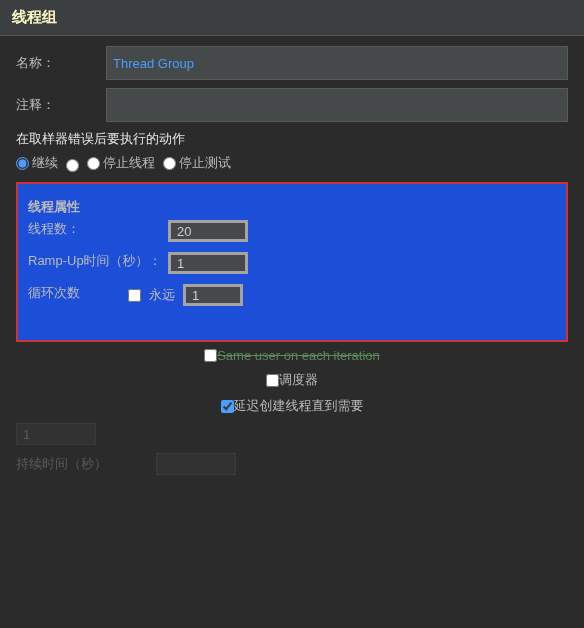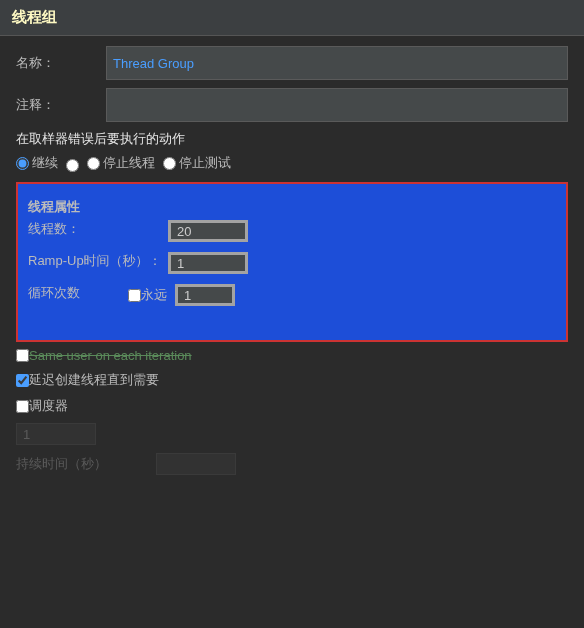--- a/index.html
+++ b/index.html
@@ -90,20 +90,21 @@
       height: 22px;
       width: 80px;
       outline: none;
       font-size: 13px;
     }
     .checkbox-row {
       display: flex;
       align-items: center;
       margin-bottom: 8px;
       color: #bbb;
+      justify-content: center;
     }
     .checkbox-row input[type="checkbox"] {
       accent-color: #4a9eff;
       cursor: pointer;
     }
     .disabled-row {
       display: flex;
       align-items: center;
       margin-bottom: 8px;
       opacity: 0.5;
@@ -132,21 +133,21 @@
       display: flex;
       margin-bottom: 26px;
     }
     .loop-label {
       color: #bbb;
       min-width: 100px;
     }
     .forever-option {
       display: flex;
       align-items: center;
-      gap: 0;
+      gap: 8px;
       margin-right: 8px;
       color: #bbb;
     }
   </style>
 </head>
 <body>
 
 <div class="title-bar">
   <span>线程组</span>
 </div>
@@ -204,29 +205,29 @@
       <input class="prop-input" type="text" style="width: 60px;" value="1">
     </div>
   </div>
 
   <label class="checkbox-row">
     <input type="checkbox" style="">
     <span style="color:#5a8a5a; text-decoration: line-through;">Same user on each iteration</span>
   </label>
 
   <label class="checkbox-row">
+    <input type="checkbox" style="">
+    <span>调度器</span>
+  </label>
+
+  <label class="checkbox-row">
     <input type="checkbox" checked="" style="">
     <span>延迟创建线程直到需要</span>
   </label>
 
-  <label class="checkbox-row">
-    <input type="checkbox" style="">
-    <span>调度器</span>
-  </label>
-
   <div class="disabled-row">
     <input class="disabled-input" type="text" value="1" style="">
   </div>
 
   <div class="disabled-row">
     <span class="disabled-label">持续时间（秒）</span>
     <input class="disabled-input" type="text" style="">
   </div>
 </div>
 

